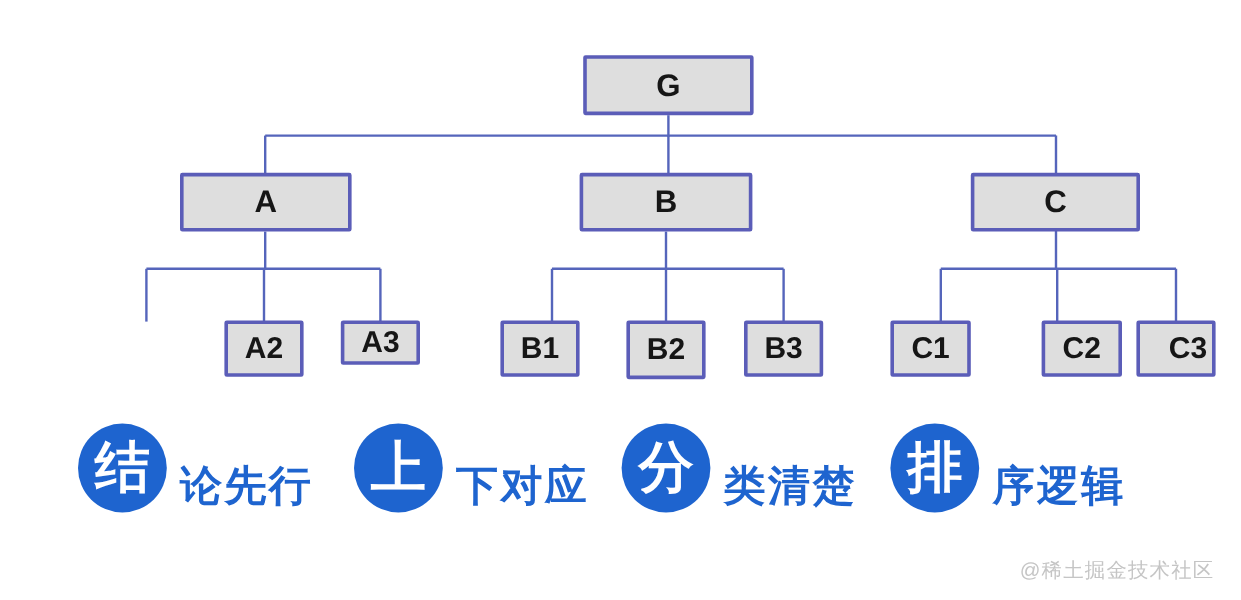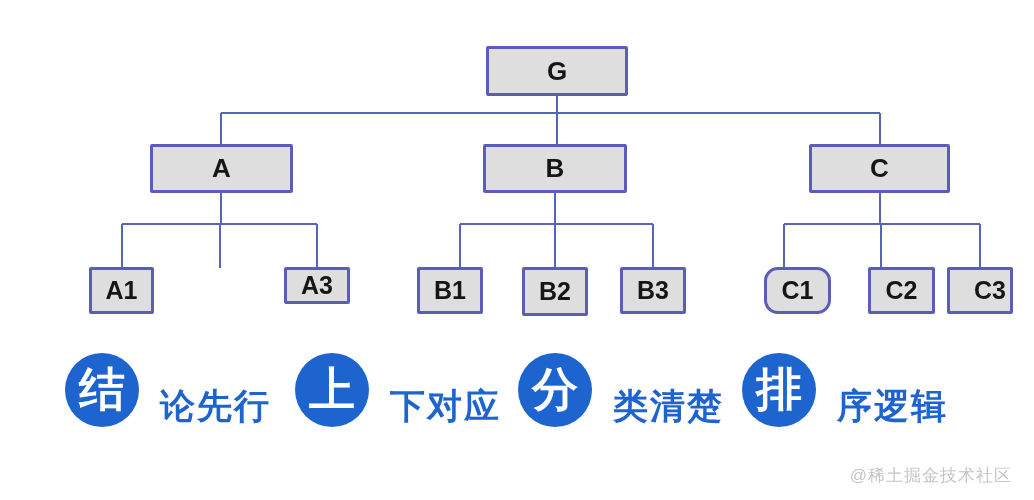--- a/index.html
+++ b/index.html
@@ -43,21 +43,21 @@
     background: #1e64cf;
     color: #ffffff;
     display: flex;
     align-items: center;
     justify-content: center;
     font-size: 46px;
     font-weight: bold;
     flex: 0 0 auto;
   }
   .principle-text {
-    margin-left: 21px;
+    margin-left: 11px;
     padding-bottom: 4px;
     font-size: 35px;
     font-weight: bold;
     color: #1e64cf;
     letter-spacing: 2px;
     line-height: 1;
     white-space: nowrap;
   }
   .watermark {
     position: absolute;
@@ -102,28 +102,28 @@
       <line x1="980" y1="224" x2="980" y2="268"></line>
     </g>
   </svg>
 
   <div class="node lvl1" style="left:486px; top:46px; width:142px; height:50px;">G</div>
 
   <div class="node lvl2" style="left:150px; top:144px; width:143px; height:49px;">A</div>
   <div class="node lvl2" style="left:483px; top:144px; width:144px; height:49px;">B</div>
   <div class="node lvl2" style="left:809px; top:144px; width:141px; height:49px;">C</div>
 
-  <div class="node lvl3" style="left:89px;  top:267px; width:65px; height:47px;">A1</div>
+  <div class="node lvl3" style="left:187px; top:267px; width:66px; height:47px;">A2</div>
   <div class="node lvl3" style="left:284px; top:267px; width:66px; height:37px;">A3</div>
 
   <div class="node lvl3" style="left:417px; top:267px; width:66px; height:47px;">B1</div>
   <div class="node lvl3" style="left:522px; top:267px; width:66px; height:49px;">B2</div>
   <div class="node lvl3" style="left:620px; top:267px; width:66px; height:47px;">B3</div>
 
-  <div class="node lvl3" style="left:764px; top:267px; width:67px; height:47px;border-radius:14px;">C1</div>
+  <div class="node lvl3" style="left:742px; top:267px; width:67px; height:47px;">C1</div>
   <div class="node lvl3" style="left:868px; top:267px; width:67px; height:47px;">C2</div>
   <div class="node lvl3" style="left:947px; top:267px; width:66px; height:47px;padding-left:20px;">C3</div>
 
   <div class="principle" style="left:65px;">
     <span class="badge-circle">结</span>
     <span class="principle-text">论先行</span>
   </div>
   <div class="principle" style="left:295px;">
     <span class="badge-circle">上</span>
     <span class="principle-text">下对应</span>

